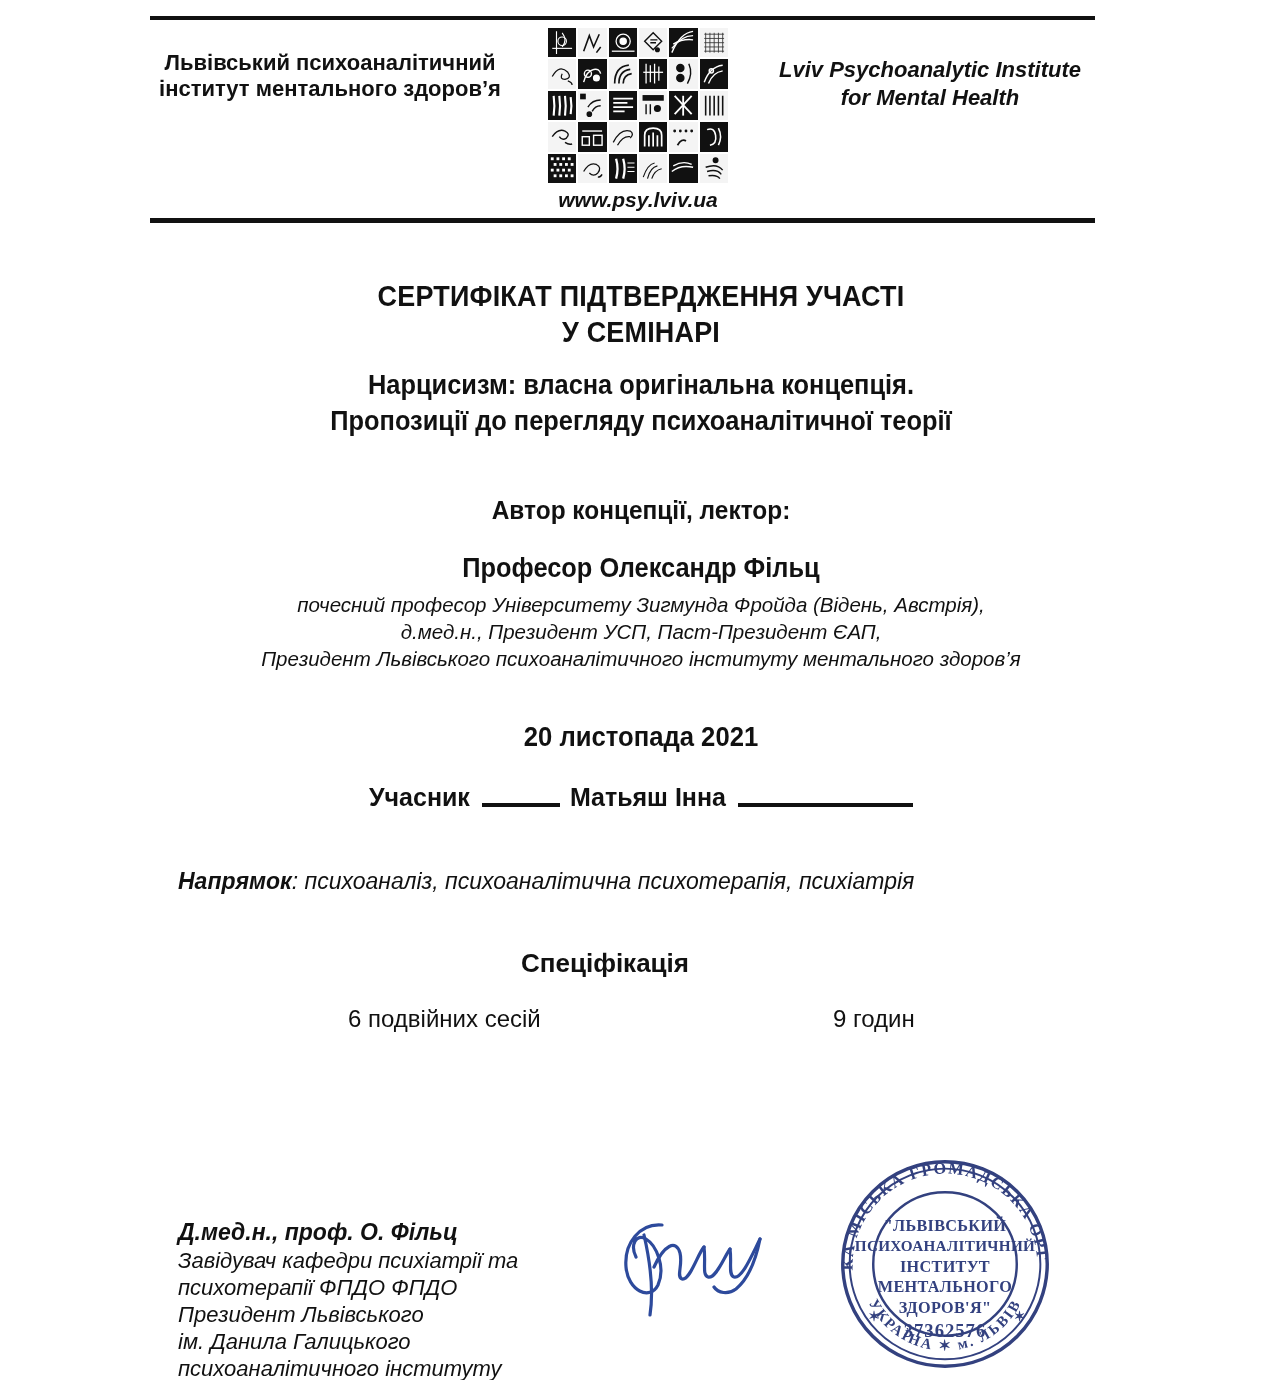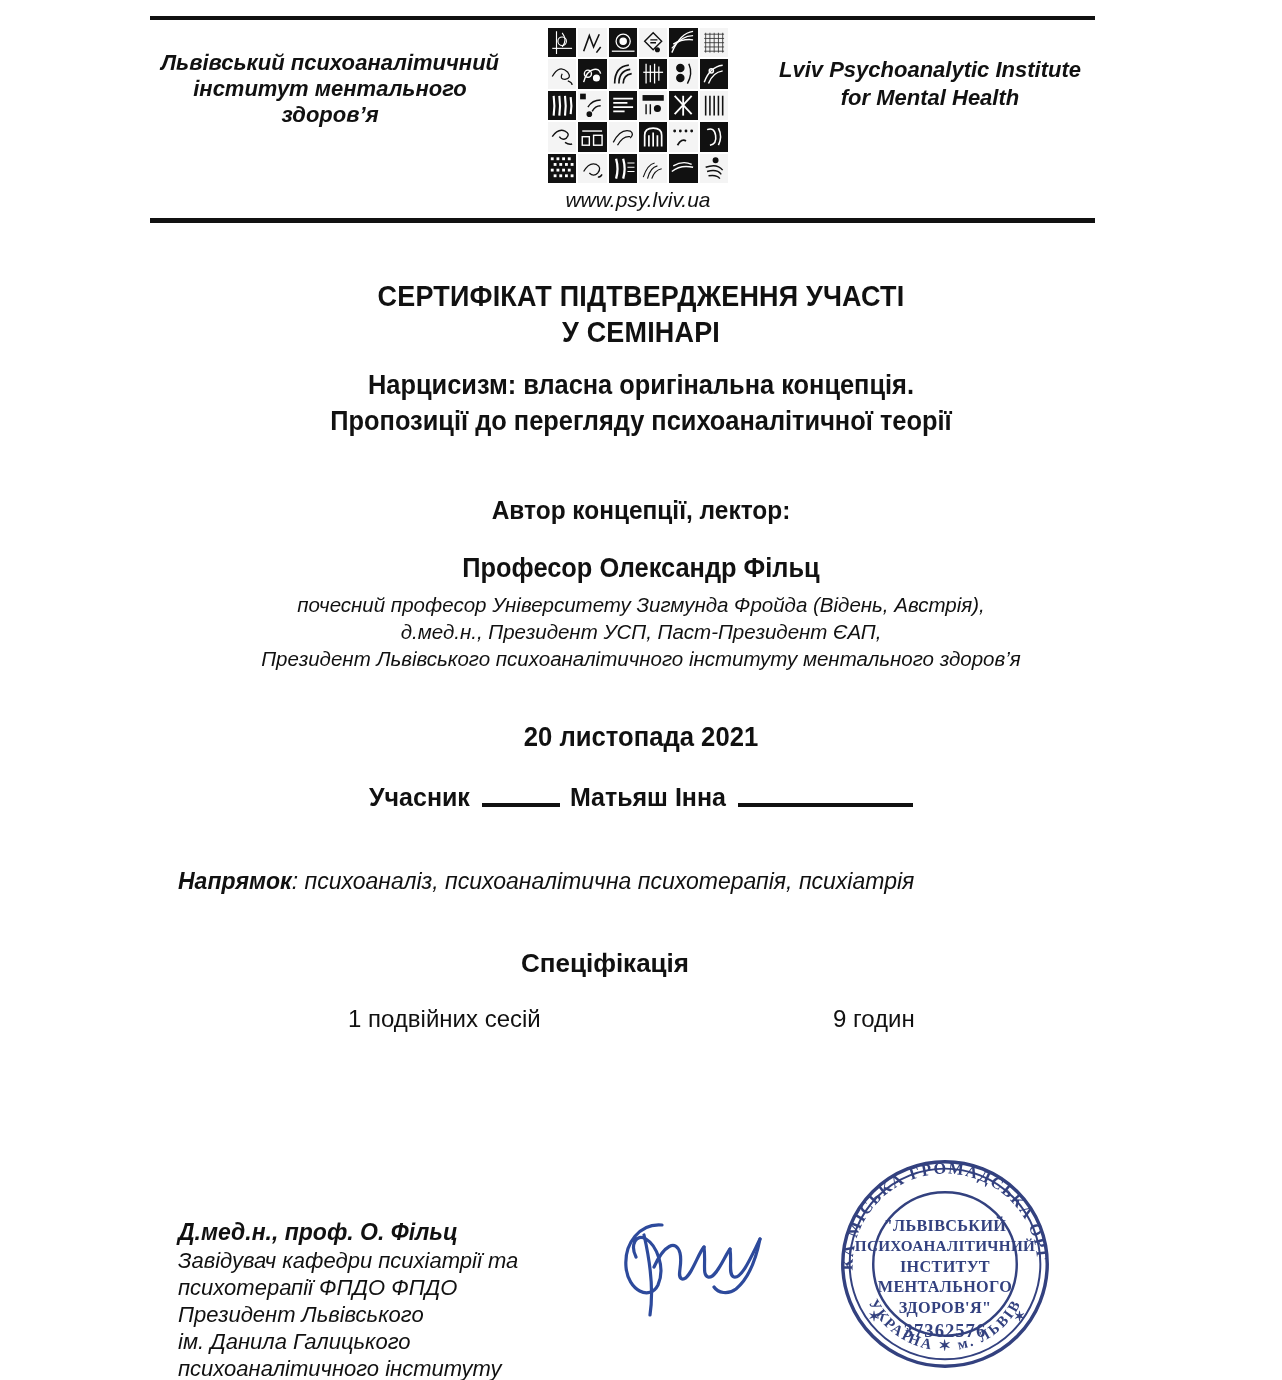--- a/index.html
+++ b/index.html
@@ -41,21 +41,20 @@
     height: 180px;
   }
 
   .org-name-ua {
     position: absolute;
     left: 0px;
     top: 22px;
     width: 360px;
     text-align: center;
     font-weight: bold;
-    font-style: italic;
     font-size: 22px;
     line-height: 26px;
     letter-spacing: 0px;
   }
 
   .org-name-en {
     position: absolute;
     right: 0px;
     top: 28px;
     width: 330px;
@@ -89,21 +88,21 @@
   .tile.dark { background: #111111; }
   .tile.light { background: #f4f4f4; }
   .tile svg { display: block; width: 100%; height: 100%; }
 
   .site-url {
     position: absolute;
     left: 398px;
     top: 160px;
     width: 180px;
     text-align: center;
-    font-weight: normal;
+    font-weight: bold;
     font-style: italic;
     font-size: 21px;
     white-space: nowrap;
   }
 
   
   .cert-title {
     position: absolute;
     top: 278px;
     left: 0;
@@ -607,21 +606,21 @@
     <span class="lbl">Учасник</span><span class="rule-short"></span><span>Матьяш Інна</span><span class="rule-long"></span>
   </div>
 
   <div class="direction-line">
     <span class="key">Напрямок</span><span>: психоаналіз, психоаналітична психотерапія, психіатрія</span>
   </div>
 
   <div class="spec-heading">Спеціфікація</div>
 
   <div class="spec-row">
-    <span class="spec-sessions">1  подвійних сесій</span>
+    <span class="spec-sessions">6  подвійних сесій</span>
     <span class="spec-hours">9 годин</span>
   </div>
 
   <div class="sig-block">
     <div class="sig-name">Д.мед.н., проф. О. Фільц</div>
     <div class="sig-role">Завідувач кафедри психіатрії та</div>
     <div class="sig-role">психотерапії ФПДО ФПДО</div>
     <div class="sig-role">Президент Львівського</div>
     <div class="sig-role">ім. Данила Галицького</div>
     <div class="sig-role">психоаналітичного інституту</div>

